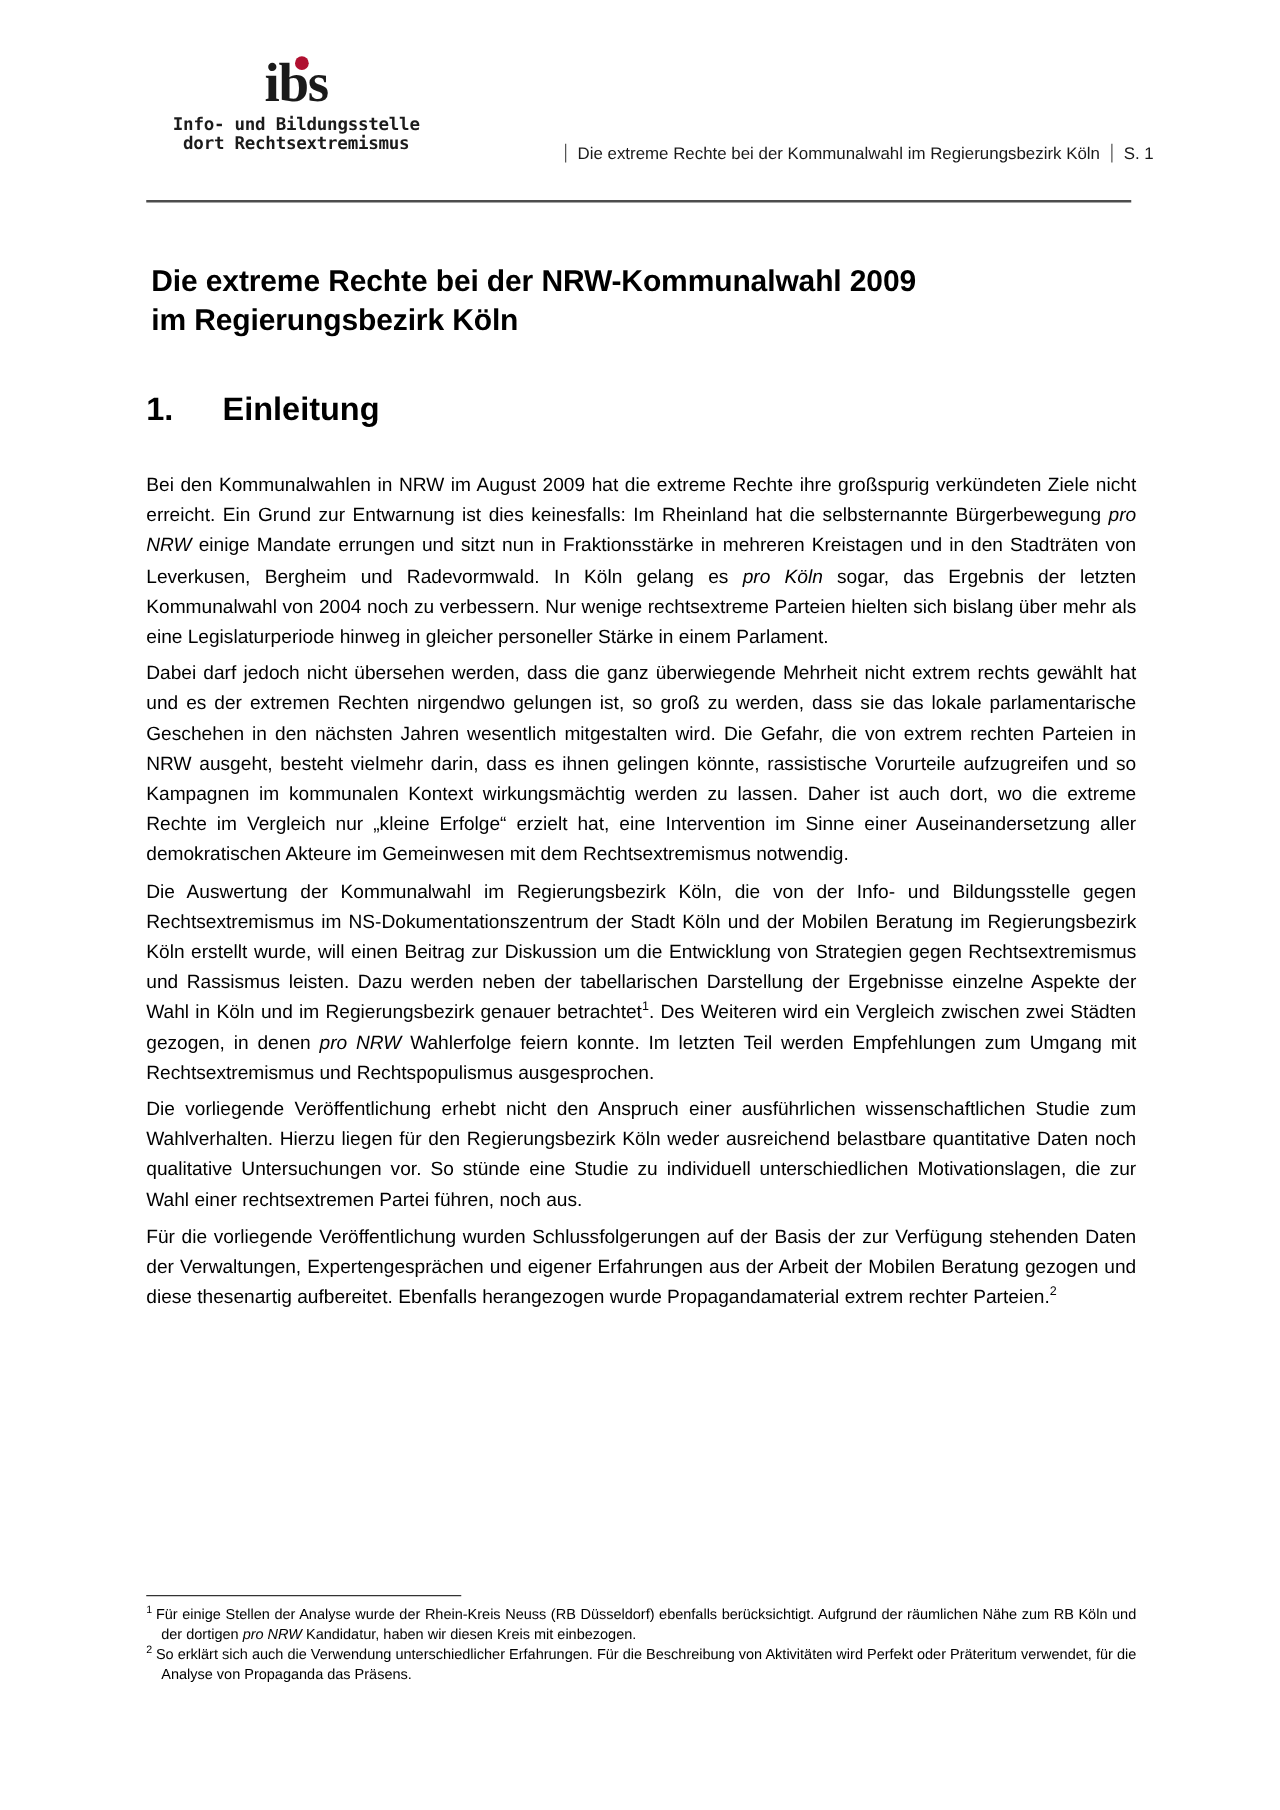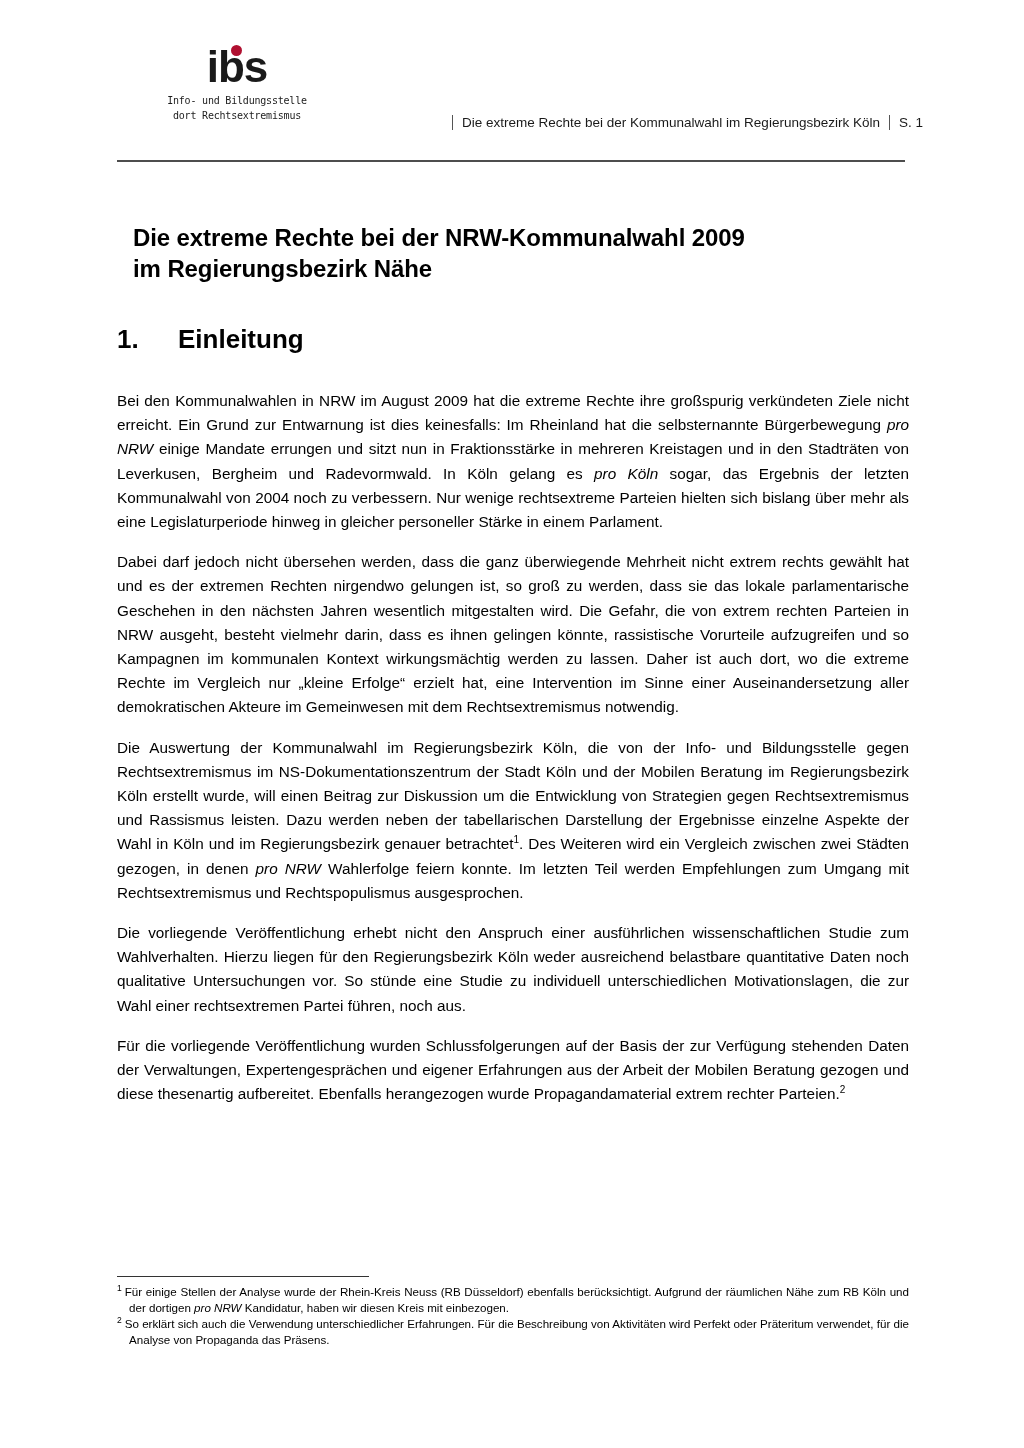--- a/index.html
+++ b/index.html
@@ -31,47 +31,48 @@
   }
   .logo-block {
     position: absolute;
     left: 20px;
     top: 0px;
     width: 200px;
     text-align: center;
   }
   .logo-mark {
     position: relative;
-    font-family: Liberation Sans, sans-serif;
+    font-family: Liberation Serif, serif;
     font-weight: bold;
     font-size: 44px;
     line-height: 46px;
     letter-spacing: -1px;
     color: #1a1a1a;
     height: 48px;
     text-align: center;
   }
   .logo-mark .ibs-text { position: relative; display: inline-block; }
   .logo-dot {
     position: absolute;
     left: 24px;
     top: 1px;
     width: 11px;
     height: 11px;
     border-radius: 50%;
     background: #b01030;
   }
   .logo-sub {
     font-family: "DejaVu Sans Mono", monospace;
-    font-size: 10px;
+    font-size: 14px;
     line-height: 13px;
     color: #1b1b1b;
     letter-spacing: -0.2px;
     margin-top: 2px;
     white-space: nowrap;
+    font-weight: bold;
   }
 
   .header-title {
     position: absolute;
     left: 293px;
     top: 70px;
     font-size: 13.5px;
     line-height: 18px;
     color: #1a1a1a;
     white-space: nowrap;
@@ -100,21 +101,21 @@
   .content {
     position: absolute;
     left: 117px;
     top: 206px;
     width: 792px;
   }
   h1.doc-title {
     font-size: 24px;
     line-height: 31px;
     font-weight: bold;
-    margin: 16px;
+    margin: 4px;
     letter-spacing: -0.1px;
   }
   h1.doc-title .t-line { display: block; }
   h2.section-heading {
     font-size: 26px;
     line-height: 24px;
     font-weight: bold;
     margin: 43px 0 0 0;
   }
   h2.section-heading .sec-num {
@@ -123,21 +124,21 @@
   }
 
   p.para {
     font-size: 15.3px;
     line-height: 24.2px;
     text-align: justify;
     margin: 0;
     hyphens: none;
   }
   p.para.first { margin-top: 38px; }
-  p.para + p.para { margin-top: 16px; }
+  p.para + p.para { margin-top: 5px; }
   p.para i { font-style: italic; }
   sup.fn-ref {
     font-size: 10px;
     vertical-align: super;
     line-height: 0;
   }
 
   
   .footnotes {
     position: absolute;
@@ -189,21 +190,21 @@
       <span class="hbar"></span><span>Die extreme Rechte bei der Kommunalwahl im Regierungsbezirk Köln</span><span class="hbar mid"></span><span>S. 1</span>
     </div>
   </div>
 
   <div class="header-rule"></div>
 
   <div class="content">
 
     <h1 class="doc-title">
       <span class="t-line">Die extreme Rechte bei der NRW-Kommunalwahl 2009</span>
-      <span class="t-line">im Regierungsbezirk Nähe</span>
+      <span class="t-line">im Regierungsbezirk Köln</span>
     </h1>
 
     <h2 class="section-heading">
       <span class="sec-num">1.</span><span>Einleitung</span>
     </h2>
 
     <p class="para first"><span>Bei den Kommunalwahlen in NRW im August 2009 hat die extreme Rechte ihre großspurig verkündeten Ziele nicht erreicht. Ein Grund zur Entwarnung ist dies keinesfalls: Im Rheinland hat die selbsternannte Bürgerbewegung </span><i>pro NRW</i><span> einige Mandate errungen und sitzt nun in Fraktionsstärke in mehreren Kreistagen und in den Stadträten von Leverkusen, Bergheim und Radevormwald. In Köln gelang es </span><i>pro Köln</i><span> sogar, das Ergebnis der letzten Kommunalwahl von 2004 noch zu verbessern. Nur wenige rechtsextreme Parteien hielten sich bislang über mehr als eine Legislaturperiode hinweg in gleicher personeller Stärke in einem Parlament.</span></p>
 
     <p class="para">Dabei darf jedoch nicht übersehen werden, dass die ganz überwiegende Mehrheit nicht extrem rechts gewählt hat und es der extremen Rechten nirgendwo gelungen ist, so groß zu werden, dass sie das lokale parlamentarische Geschehen in den nächsten Jahren wesentlich mitgestalten wird. Die Gefahr, die von extrem rechten Parteien in NRW ausgeht, besteht vielmehr darin, dass es ihnen gelingen könnte, rassistische Vorurteile aufzugreifen und so Kampagnen im kommunalen Kontext wirkungsmächtig werden zu lassen. Daher ist auch dort, wo die extreme Rechte im Vergleich nur „kleine Erfolge“ erzielt hat, eine Intervention im Sinne einer Auseinandersetzung aller demokratischen Akteure im Gemeinwesen mit dem Rechtsextremismus notwendig.</p>
 

